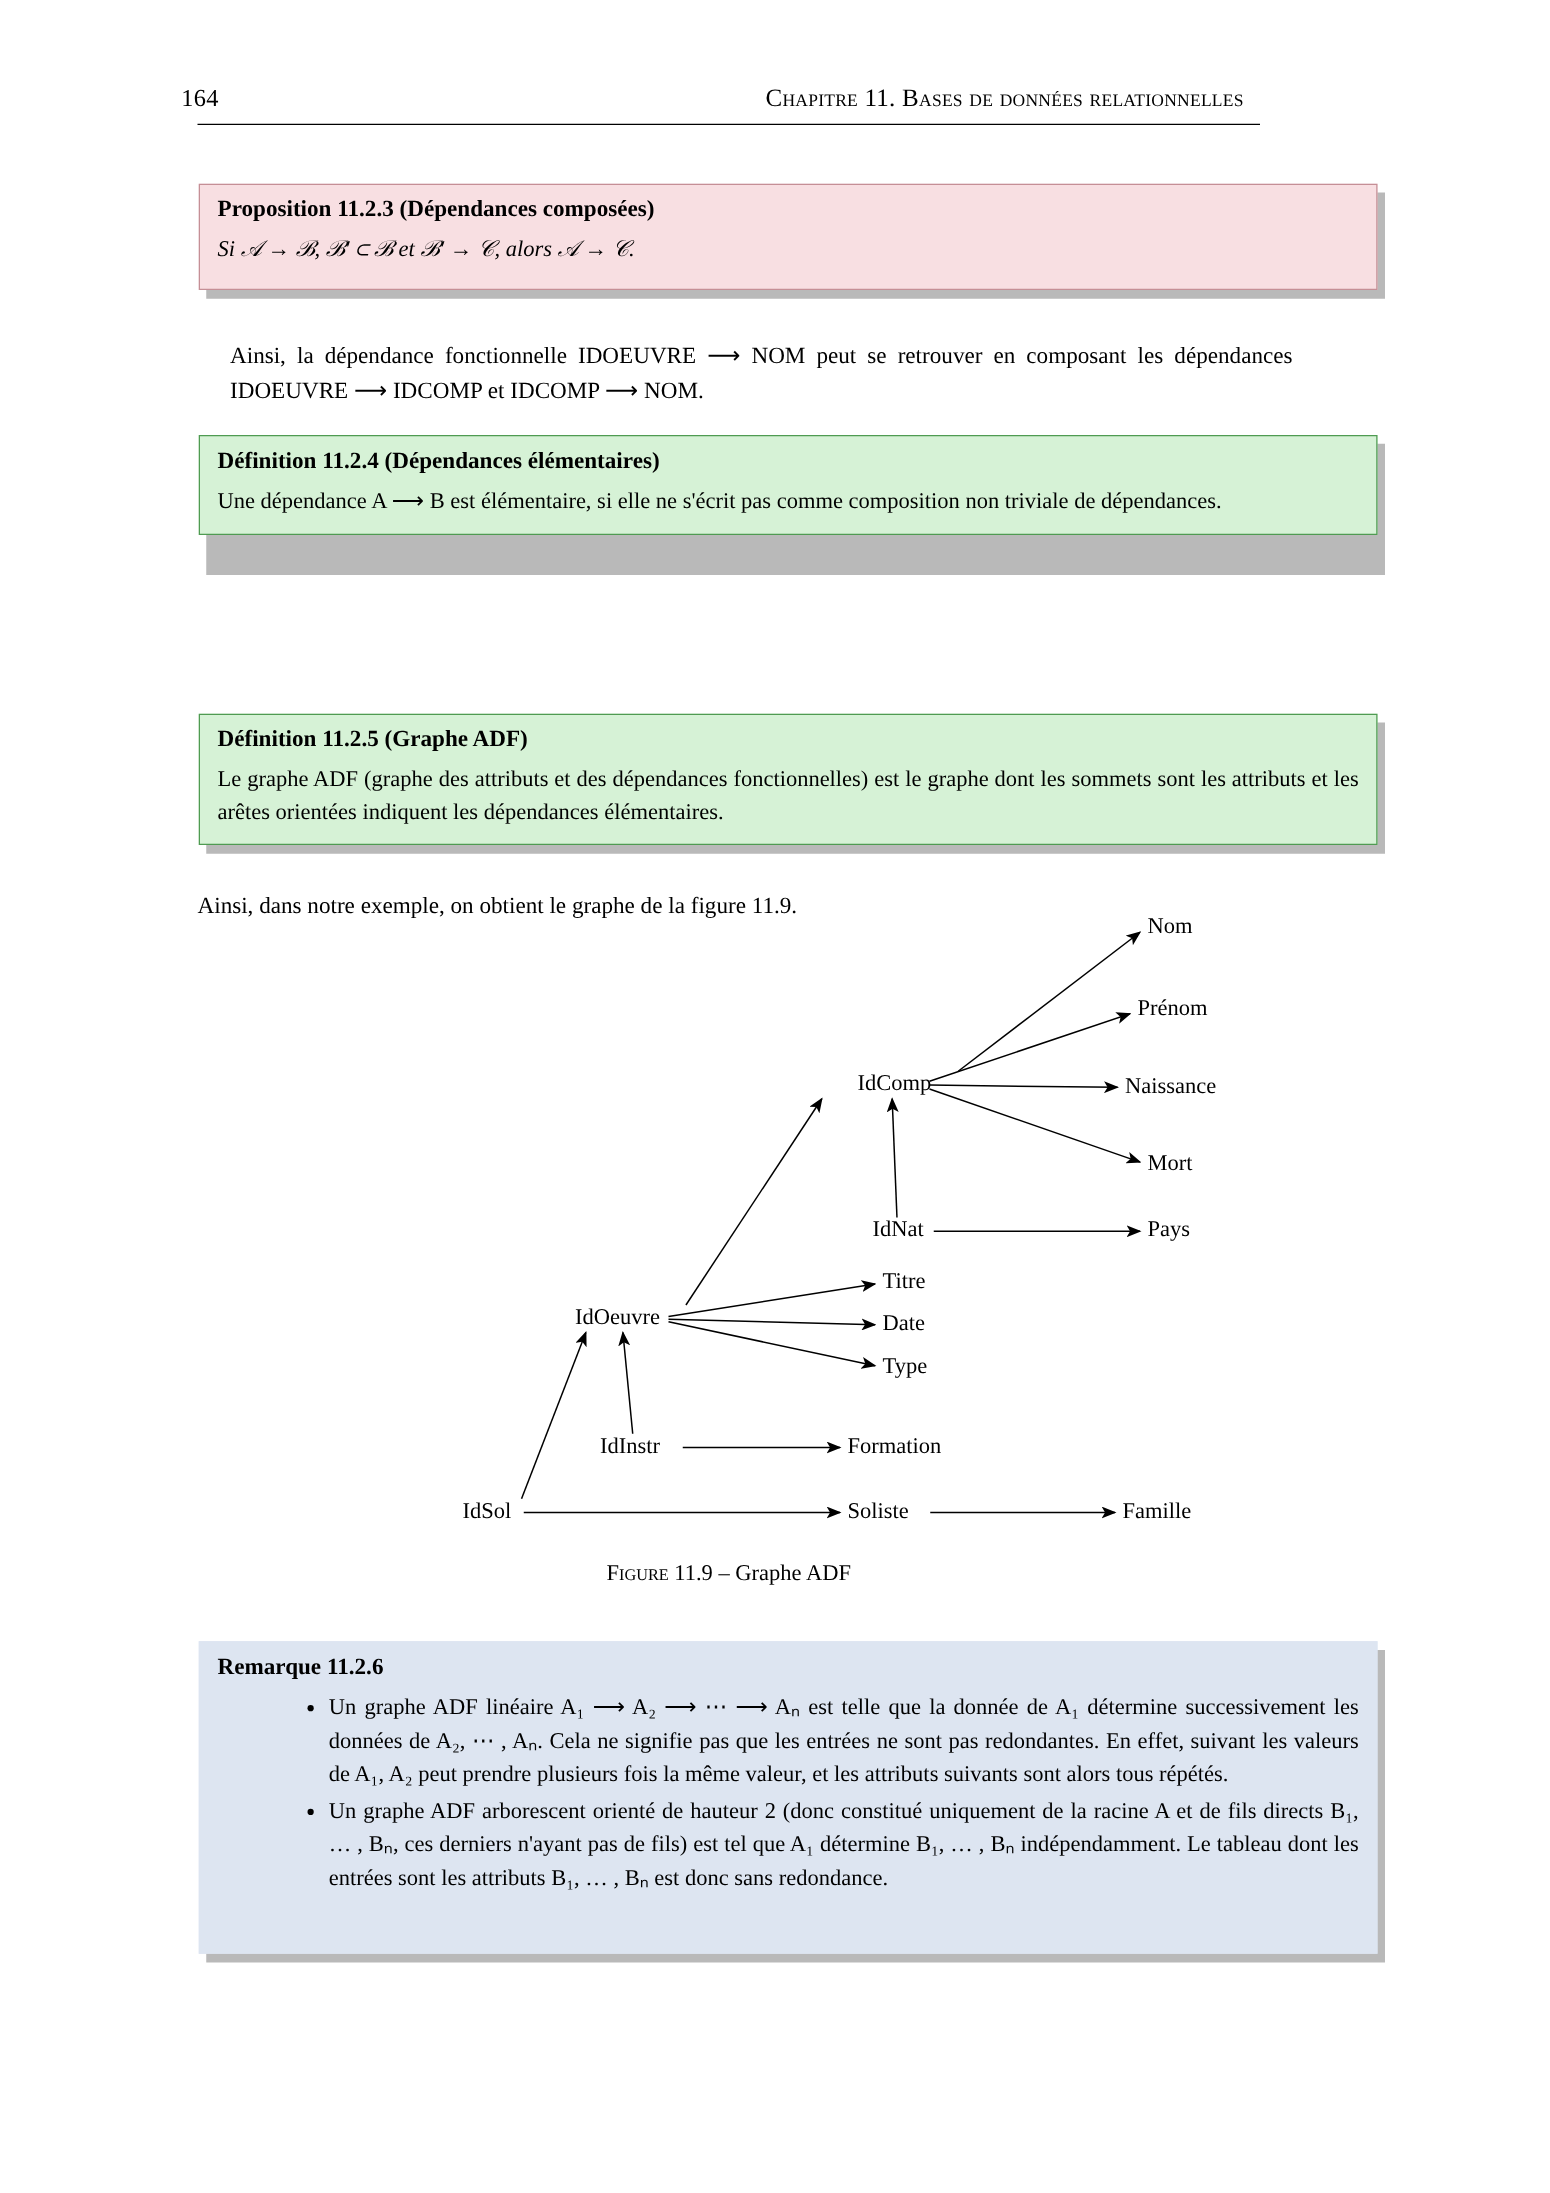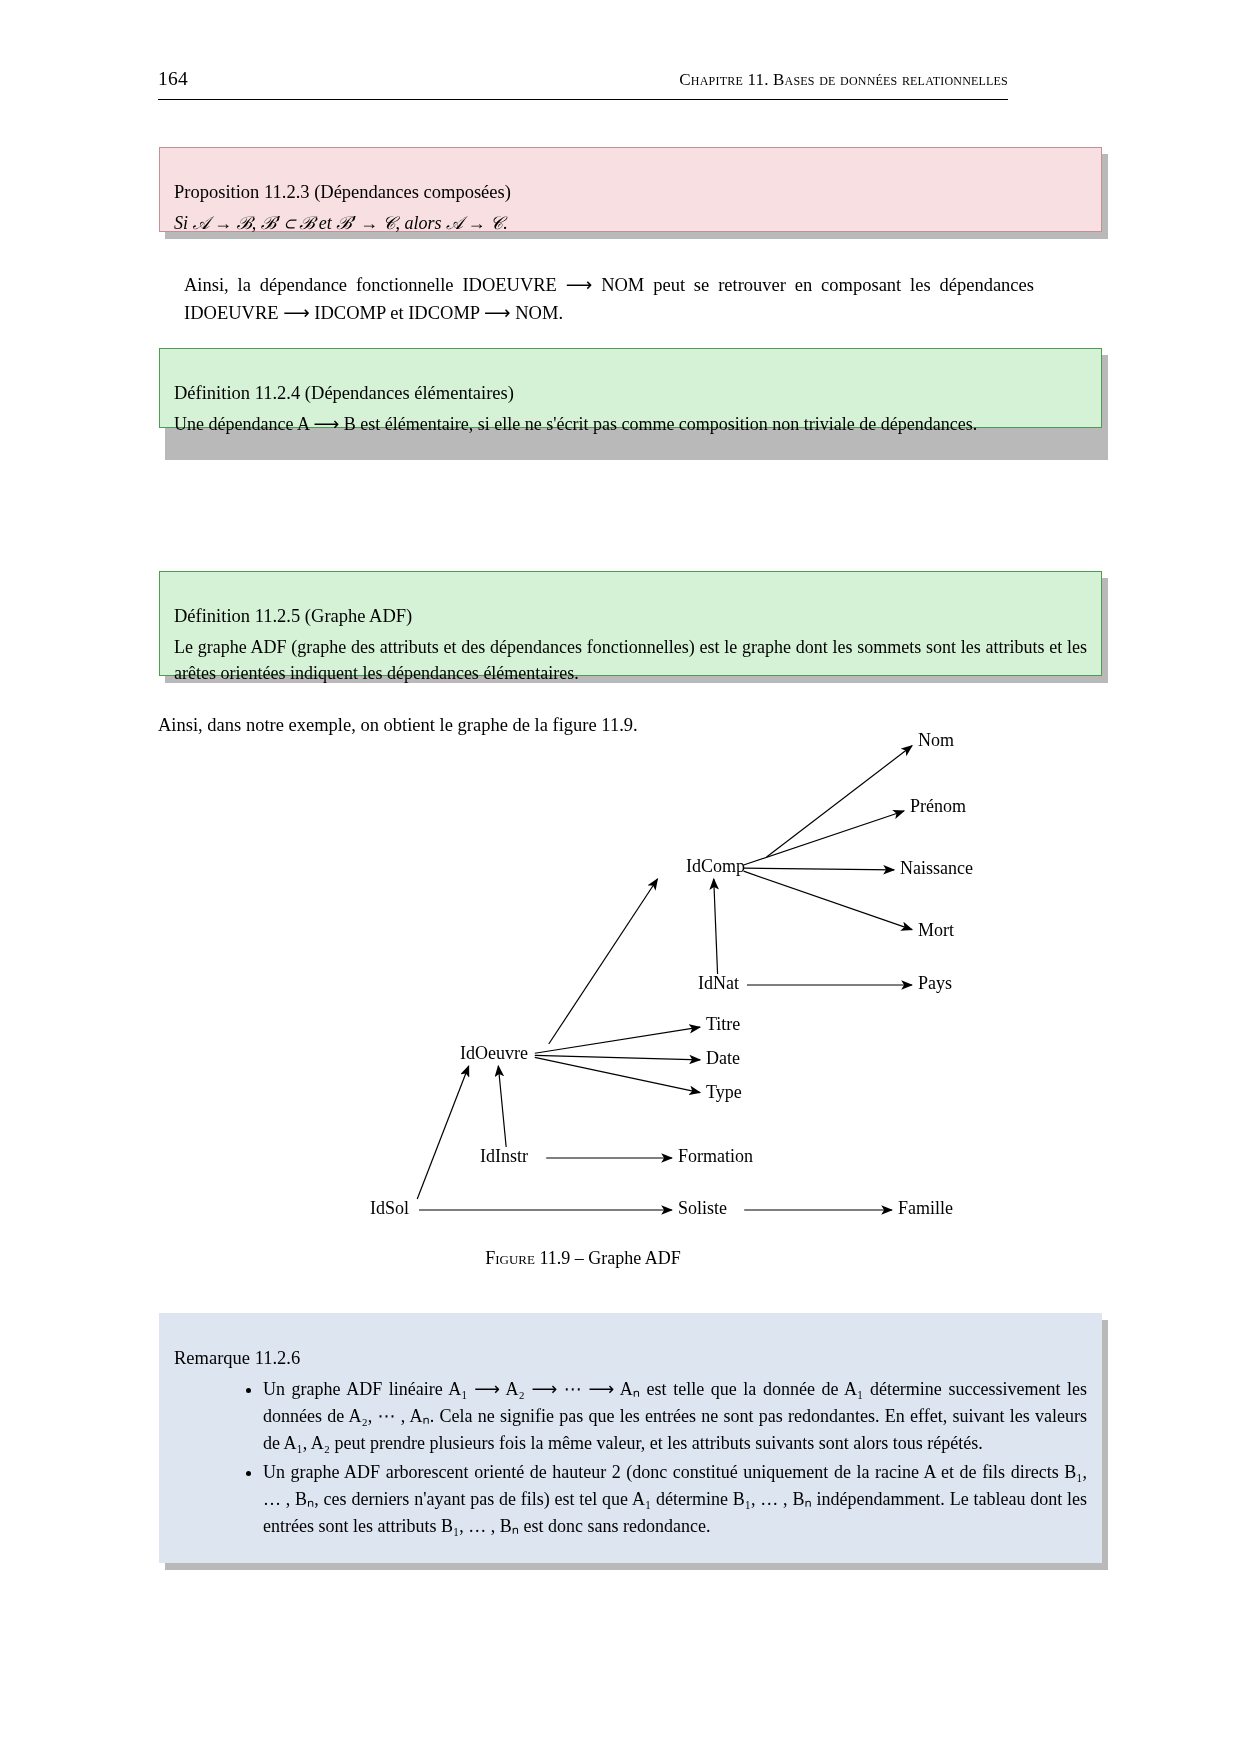--- a/index.html
+++ b/index.html
@@ -16,35 +16,35 @@
   }
   .page {
     position: absolute;
     left: 0; top: 0;
     width: 1240px;
     height: 1754px;
   }
   
   .header {
     position: absolute;
-    left: 158px;
+    left: 145px;
     top: 68px;
     width: 850px;
     display: flex;
     align-items: baseline;
     justify-content: space-between;
     font-size: 19.5px;
     letter-spacing: 0.2px;
   }
   .header .folio {
     font-size: 19.5px;
   }
   .header .chaptitle {
     font-variant: small-caps;
-    font-size: 17px;
+    font-size: 20px;
   }
   .header-rule {
     position: absolute;
     left: 158px;
     top: 99px;
     width: 850px;
     height: 1.3px;
     background: #000;
   }
   
@@ -53,24 +53,23 @@
     box-sizing: border-box;
     border: 1.2px solid;
     padding: 10px 14px 12px 14px;
   }
   .box-shadow {
     position: absolute;
     box-sizing: border-box;
     background: #b9b9b9;
   }
   .box-title {
-    font-weight: normal;
+    font-weight: bold;
     font-size: 18.5px;
     margin-bottom: 7px;
-    margin-top: 24px;
   }
   .box-body {
     font-size: 18px;
     line-height: 1.45;
     text-align: justify;
   }
   .pink {
     background: #f8dfe2;
     border-color: #c58f96;
   }

